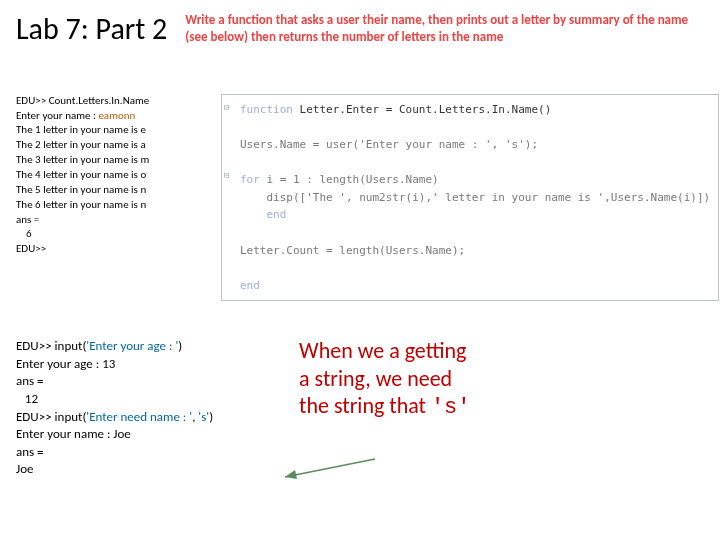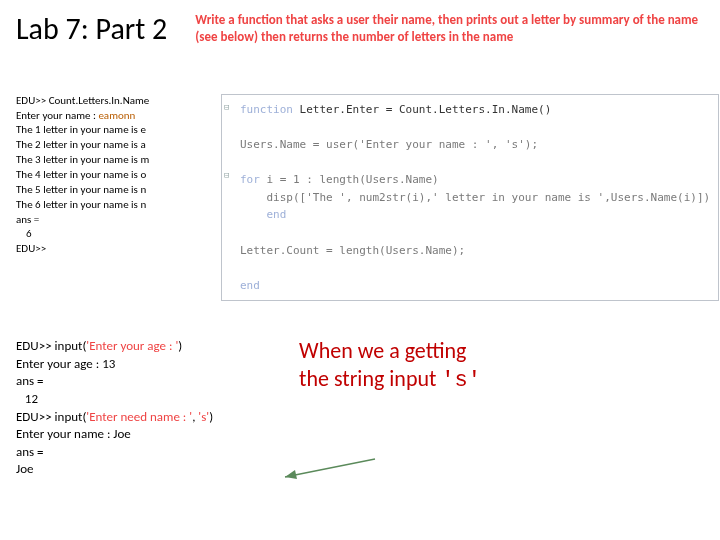--- a/index.html
+++ b/index.html
@@ -1,31 +1,31 @@
 <!DOCTYPE html>
 <html><head>
 <meta charset="utf-8">
 <style>
   * { margin: 0; padding: 0; box-sizing: border-box; }
   body { width: 720px; height: 540px; background: #fff; font-family: Calibri, Arial, sans-serif; position: relative; overflow: hidden; }
   .slide { padding: 12px 16px; }
-  .header { display: flex; gap: 28px; align-items: flex-start; margin-bottom: 48px; }
+  .header { display: flex; gap: 18px; align-items: flex-start; margin-bottom: 48px; }
   .title { font-size: 30px; font-weight: 400; color: #000; line-height: 1.1; white-space: nowrap; }
   .instr { font-size: 13px; font-weight: 700; color: #ef4444; line-height: 1.3; }
   .row2 { display: flex; gap: 0; align-items: flex-start; }
   .console { font-size: 11px; line-height: 1.35; white-space: pre; width: 205px; flex-shrink: 0; }
   .console .input { color: #b85c00; }
   .codeframe { border: 1px solid #bfc4cc; background: #fff; flex: 1; position: relative; padding: 6px 8px 6px 18px; font-family: 'Courier New', monospace; font-size: 11px; color: #7a7a7a; line-height: 1.6; }
   .codeframe .kblack { color: #333; }
   .codeframe .kw { color: #3a5fb0; opacity: 0.5; }
   .codeframe .fold { position: absolute; left: 2px; color: #9aa; font-size: 9px; user-select: none; }
   .codeframe pre { filter: blur(0.4px); }
   .row3 { display: flex; margin-top: 36px; gap: 10px; }
   .bottom-console { font-size: 13px; line-height: 1.35; white-space: pre; }
-  .bottom-console .p1 { color: #ef4444; }
+  .bottom-console .p1 { color: #0369a1; }
   .callout { font-size: 22px; color: #c00000; line-height: 1.25; margin-left: 76px; }
   .callout .mono { font-family: 'Courier New', monospace; color: #c00000; }
   .arrow { position: absolute; }
   .arrow svg { display: block; }
 </style>
 </head>
 <body>
 
 <div class="slide">
 
@@ -76,17 +76,18 @@
 
     <div class="arrow" style="left:275px; top:455px;">
       <svg width="110" height="30">
           <line x1="100" y1="4" x2="10" y2="22" stroke="#5b8a5b" stroke-width="1.5"></line>
           <polygon points="10,22 20,15 22,24" fill="#5b8a5b"></polygon>
         </svg>
     </div>
 
     <div class="callout">
       <div>When we a getting</div>
-      <div><span>the string input </span><span class="mono">'s'</span></div>
+      <div>a string, we need</div>
+      <div><span>the string that </span><span class="mono">'s'</span></div>
     </div>
   </div>
 
 </div>
 
 </body></html>

